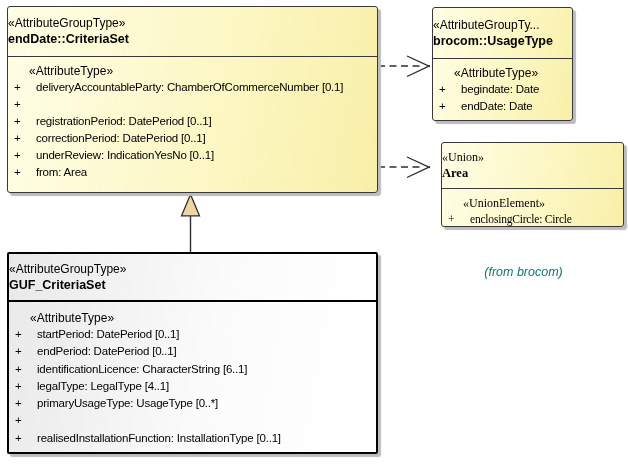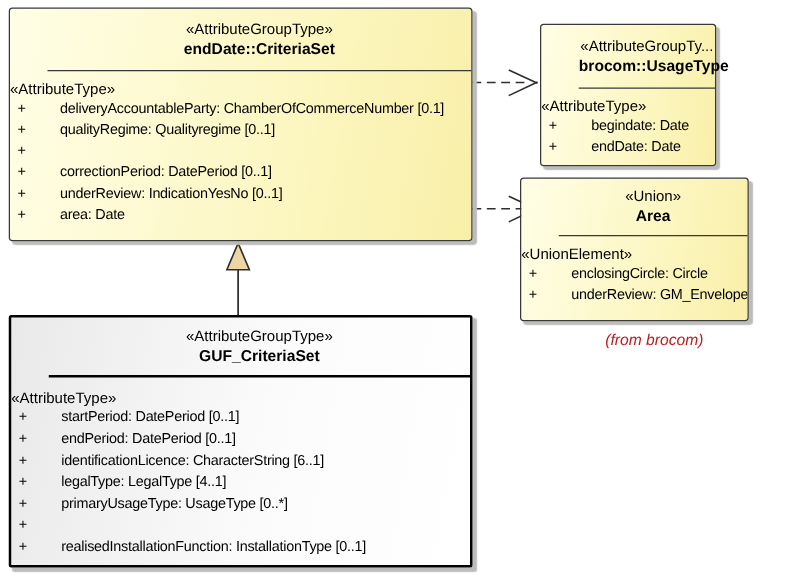--- a/index.html
+++ b/index.html
@@ -10,46 +10,46 @@
   .uml-box{
     position:absolute;box-sizing:border-box;display:flex;flex-direction:column;
     border:1.4px solid #383838;border-radius:3px;
     box-shadow:3px 3px 1px 0 #BCBCBC;
   }
   .box-yellow{background:linear-gradient(100deg,#FFFEE6 0%,#FBF4B8 75%,#F8EFA8 100%);}
   .box-gray{
     background:linear-gradient(100deg,#E9E9E9 0%,#FBFBFB 55%,#FFFFFF 100%);
     border:2.4px solid #000;border-radius:2px;
   }
-  .box-hdr{flex:0 0 auto;text-align:center;border-bottom:1.4px solid #383838;
-    display:flex;flex-direction:column;justify-content:center;margin-left:30px;}
+  .box-hdr{flex:0 0 auto;text-align:left;border-bottom:1.4px solid #383838;
+    display:flex;flex-direction:column;justify-content:center;}
   .box-gray .box-hdr{border-bottom:2.4px solid #000;}
   .hdr-stereo{font-size:12px;line-height:16px;white-space:nowrap;overflow:hidden;}
   .hdr-name{font-size:12.5px;font-weight:bold;line-height:17px;white-space:nowrap;}
   .box-body{flex:1 1 auto;padding-top:6px;overflow:hidden;}
-  .body-stereo{font-size:12px;line-height:16px;padding-left:0;white-space:nowrap;}
+  .body-stereo{font-size:12px;line-height:16px;padding-left:21px;white-space:nowrap;}
   .attr-row{position:relative;height:17px;line-height:17px;white-space:nowrap;}
   .attr-vis{position:absolute;left:6px;top:0;font-size:11.5px;}
-  .attr-text{position:absolute;left:28px;top:0;font-size:11.5px;letter-spacing:-0.2px;margin-left:12px;}
+  .attr-text{position:absolute;left:28px;top:0;font-size:11.5px;letter-spacing:-0.2px;}
 
   #box-criteriaset{left:7px;top:6px;width:371px;height:187px;}
   #box-criteriaset .box-hdr{height:49px;}
-  #box-dateperiod{left:432px;top:19px;width:141px;height:114px;}
+  #box-dateperiod{left:432px;top:7px;width:141px;height:114px;}
   #box-dateperiod .box-hdr{height:50px;}
   #box-dateperiod .attr-row{height:16.5px;line-height:16.5px;}
-  #box-area{left:416px;top:142px;width:183px;height:115px;}
+  #box-area{left:441px;top:142px;width:183px;height:85px;font-family:Liberation Serif, serif;}
   #box-area .box-hdr{height:45px;}
   #box-guf{left:7px;top:252px;width:371px;height:202px;}
   #box-guf .box-hdr{height:46px;}
   #box-guf .box-body{padding-top:8px;}
   #box-guf .attr-row{height:17.3px;line-height:17.3px;}
 
   #from-note{
     position:absolute;left:432px;top:265px;width:183px;text-align:center;
-    font-size:12.5px;font-style:italic;color:#b91c1c;
+    font-size:12.5px;font-style:italic;color:#0f766e;
   }
   #connector-layer{position:absolute;left:0;top:0;width:628px;height:468px;}
 </style>
 </head>
 <body>
 
 <svg id="connector-layer" viewBox="0 0 628 468" xmlns="http://www.w3.org/2000/svg">
 
   <g stroke="#2e2e2e" stroke-width="1.3" fill="none">
     <path d="M378,66 H424" stroke-dasharray="7,4.5"></path>
@@ -75,36 +75,36 @@
     <div class="hdr-name">endDate::CriteriaSet</div>
   </div>
   <div class="box-body">
     <div class="body-stereo">«AttributeType»</div>
     <div class="attr-row">
       <span class="attr-vis">+</span>
       <span class="attr-text">deliveryAccountableParty: ChamberOfCommerceNumber [0.1]</span>
     </div>
     <div class="attr-row">
       <span class="attr-vis">+</span>
-      <span class="attr-text">qualityRegime: Qualityregime [0..1]</span>
     </div>
     <div class="attr-row">
       <span class="attr-vis">+</span>
+      <span class="attr-text">registrationPeriod: DatePeriod [0..1]</span>
     </div>
     <div class="attr-row">
       <span class="attr-vis">+</span>
       <span class="attr-text">correctionPeriod: DatePeriod [0..1]</span>
     </div>
     <div class="attr-row">
       <span class="attr-vis">+</span>
       <span class="attr-text">underReview: IndicationYesNo [0..1]</span>
     </div>
     <div class="attr-row">
       <span class="attr-vis">+</span>
-      <span class="attr-text">area: Date</span>
+      <span class="attr-text">from: Area</span>
     </div>
   </div>
 </div>
 
 <div class="uml-box box-yellow" id="box-dateperiod">
   <div class="box-hdr">
     <div class="hdr-stereo">«AttributeGroupTy...</div>
     <div class="hdr-name">brocom::UsageType</div>
   </div>
   <div class="box-body">

